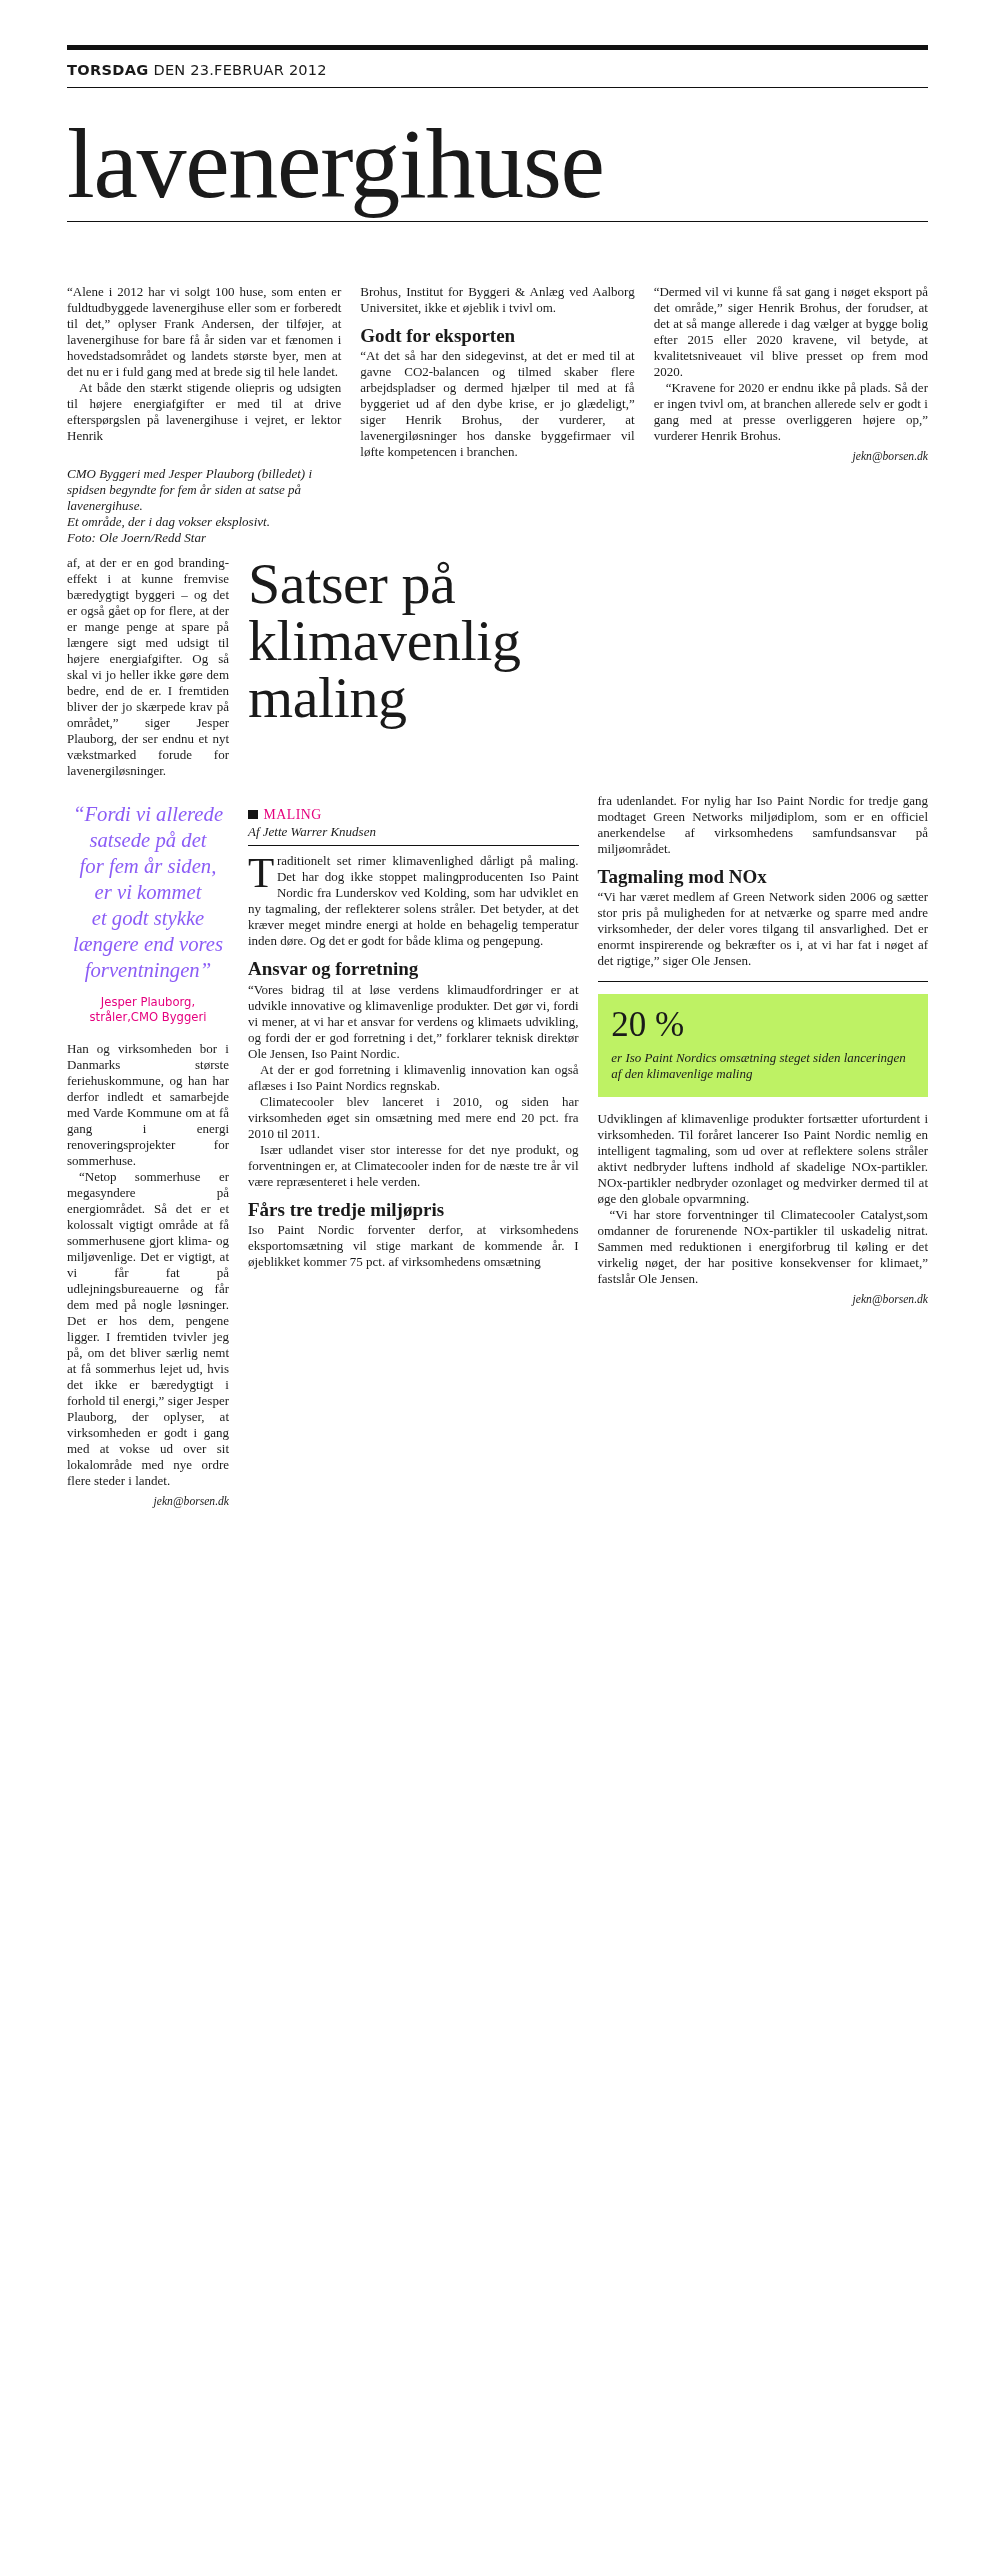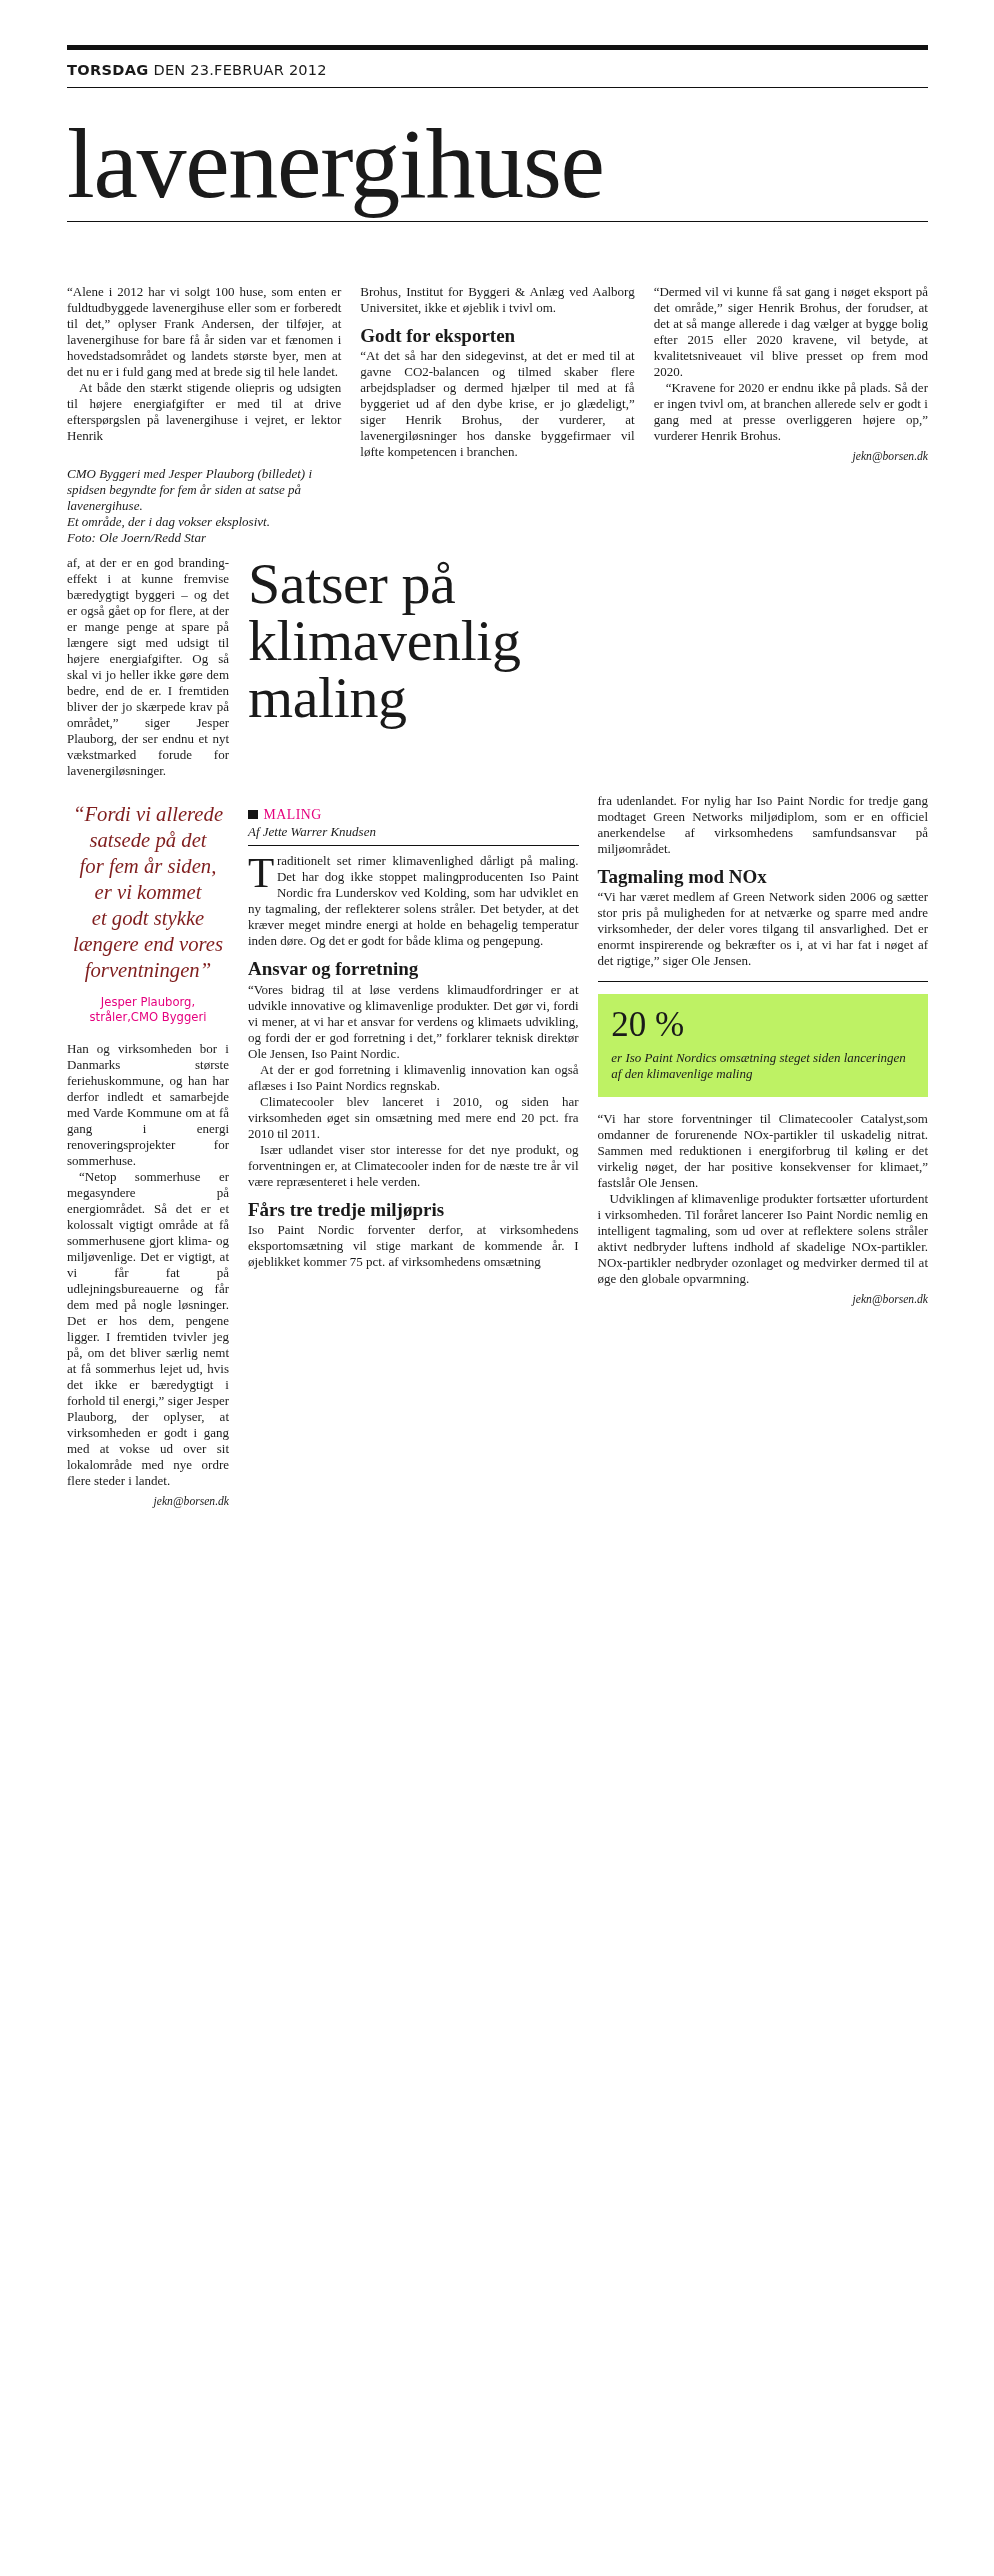--- a/index.html
+++ b/index.html
@@ -101,21 +101,21 @@
   .dropcap::first-letter {
     float:left;
     font-size:43px;
     line-height:34px;
     padding:2.6px 2.6px 0 0;
     font-weight:400;
   }
 
   
   .pullquote {
-    color:#7f1d1d;
+    color:#8b5cf6;
     font-style:italic;
     text-align:center;
     font-size:20.7px;
     line-height:26px;
     margin:22.4px 0 0 0;
   }
   .pullattr {
     font-family:"DejaVu Sans", sans-serif;
     color:#e5007e;
     text-align:center;
@@ -235,22 +235,22 @@
           <p class="body">fra udenlandet. For nylig har Iso Paint Nordic for tredje gang modtaget Green Networks miljødiplom, som er en officiel anerkendelse af virksomhedens samfundsansvar på miljøområdet.</p>
           <h3 class="sub">Tagmaling mod NOx</h3>
           <p class="body">“Vi har været medlem af Green Network siden 2006 og sætter stor pris på muligheden for at netværke og sparre med andre virksomheder, der deler vores tilgang til ansvarlighed. Det er enormt inspirerende og bekræfter os i, at vi har fat i nøget af det rigtige,” siger Ole Jensen.</p>
 
           <div class="factbox-rule" style="margin-top:12px;"></div>
           <div class="factbox">
             <div class="num">20 %</div>
             <p class="txt">er Iso Paint Nordics omsætning steget siden lanceringen af den klimavenlige maling</p>
           </div>
 
+          <p class="body">Udviklingen af klimavenlige produkter fortsætter uforturdent i virksomheden. Til foråret lancerer Iso Paint Nordic nemlig en intelligent tagmaling, som ud over at reflektere solens stråler aktivt nedbryder luftens indhold af skadelige NOx-partikler. NOx-partikler nedbryder ozonlaget og medvirker dermed til at øge den globale opvarmning.</p>
           <p class="body">“Vi har store forventninger til Climatecooler Catalyst,som omdanner de forurenende NOx-partikler til uskadelig nitrat. Sammen med reduktionen i energiforbrug til køling er det virkelig nøget, der har positive konsekvenser for klimaet,” fastslår Ole Jensen.</p>
-          <p class="body">Udviklingen af klimavenlige produkter fortsætter uforturdent i virksomheden. Til foråret lancerer Iso Paint Nordic nemlig en intelligent tagmaling, som ud over at reflektere solens stråler aktivt nedbryder luftens indhold af skadelige NOx-partikler. NOx-partikler nedbryder ozonlaget og medvirker dermed til at øge den globale opvarmning.</p>
           <p class="email">jekn@borsen.dk</p>
         </div>
       </div>
     </div>
   </div>
 
 </div>
 
 
 </body></html>

